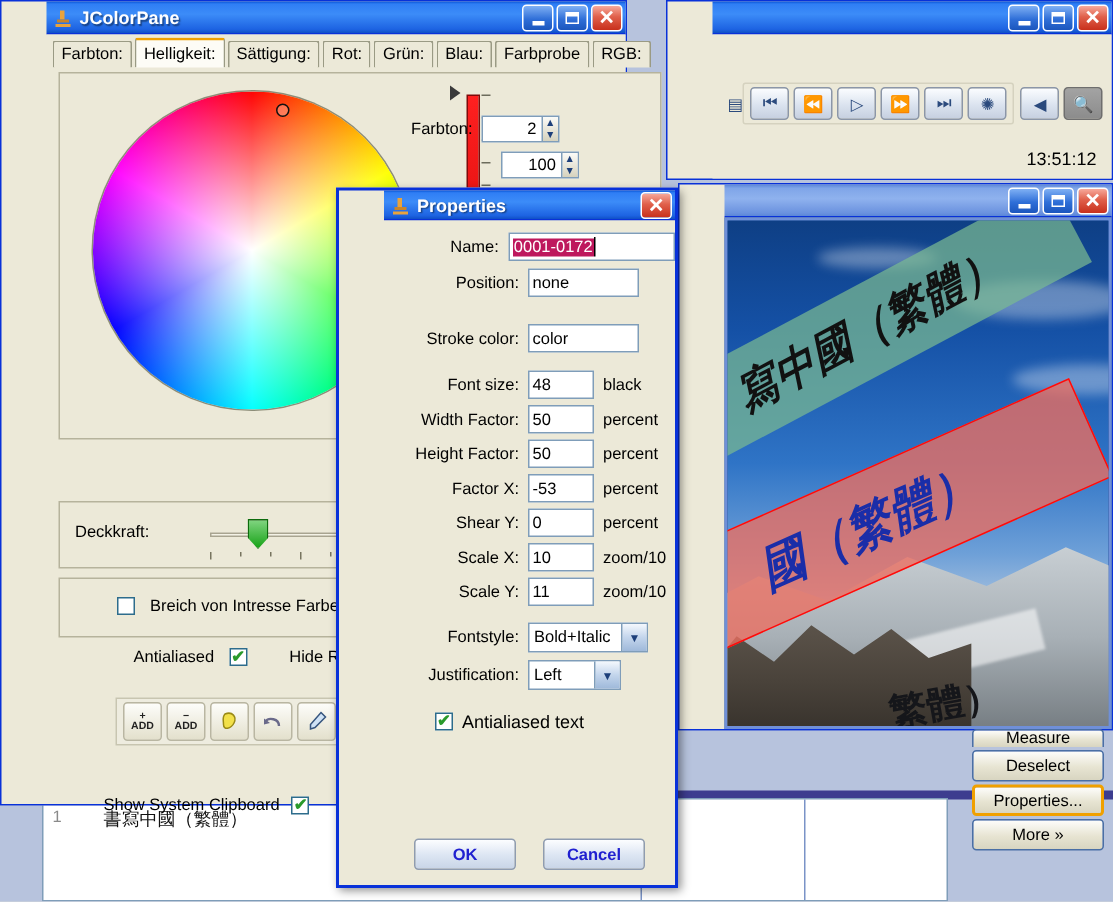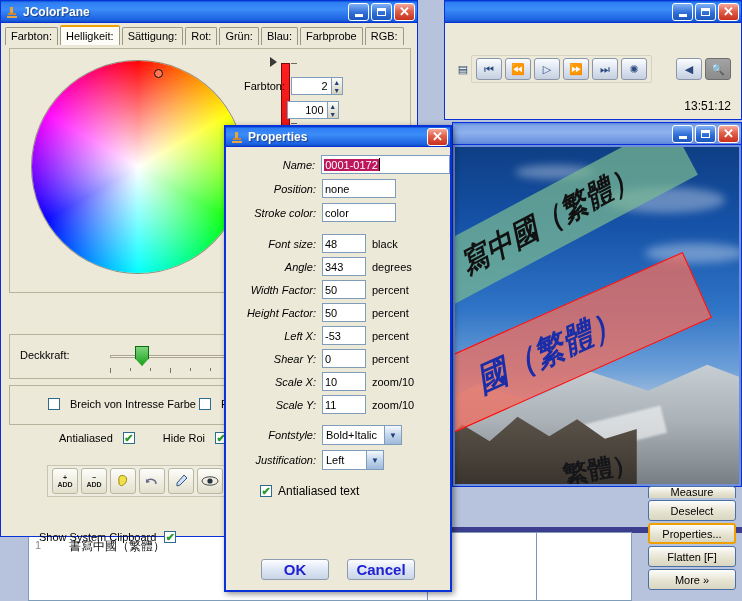--- a/index.html
+++ b/index.html
@@ -7,21 +7,21 @@
     margin: 0; padding: 0;
     width: 742px; height: 601px;
     overflow: hidden;
     font-family: "Liberation Sans", sans-serif;
     font-size: 11px;
     background: #b7c3dd;
   }
   #root { position: relative; width: 742px; height: 601px; }
 
   
-  .win { position: absolute; background: #ece9d8; border: 1px solid #0831d9; }
+  .win { position: absolute; background: #ece9d8; border: 1px solid #0831d9; padding-left: 30px; }
   .titlebar {
     height: 22px;
     background: linear-gradient(to bottom,#0a56d6 0%,#2f7ef5 8%,#3c8cf8 40%,#1d63e2 88%,#0f4fc6 100%);
     display: flex; align-items: center; padding: 0 2px 0 4px;
     color: #fff; font-weight: bold; font-size: 12px;
     border-bottom: 1px solid #0831d9;
   }
   .titlebar.inactive {
     background: linear-gradient(to bottom,#5a86d8 0%,#7fa5e8 12%,#8fb2ee 45%,#6b92df 90%,#5a86d8 100%);
   }
@@ -143,33 +143,33 @@
   #listwin .col { border-right: 1px solid #7a93c7; position: relative; }
   #rowindex { position: absolute; left: 6px; top: 6px; color: #8a8a8a; font-size: 11px; }
   #rowtext { position: absolute; left: 40px; top: 5px; font-size: 12px; font-family: "DejaVu Sans", sans-serif; color: #111; }
   #bgstrip { position: absolute; left: 0; top: 527px; width: 742px; height: 6px; background: #3d3d8f; }
 
   
   #propdlg { left: 224px; top: 125px; width: 228px; height: 467px; border: 2px solid #0831d9; box-shadow: 2px 2px 6px rgba(0,0,0,.45); }
   #propdlg .titlebar { height: 20px; }
   #propdlg .body { height: calc(100% - 20px); background: #ece9d8; position: relative; padding-top: 8px; }
   .frow { display: flex; align-items: center; margin-bottom: 4px; }
-  .frow .lab { width: 96px; text-align: right; padding-right: 6px; font-size: 11px; color: #000; font-style: italic; }
+  .frow .lab { width: 96px; text-align: right; padding-right: 6px; font-size: 11px; color: #000; }
   .tfield { height: 19px; border: 1px solid #7f9db9; background: #fff; display: flex; align-items: center; padding: 0 2px; font-size: 11px; }
   .selected-text { background: #be185d; color: #fff; padding: 0 1px; }
   .caret-bar { display: inline-block; width: 1px; height: 13px; background: #000; vertical-align: middle; }
   .combo { height: 20px; border: 1px solid #7f9db9; background: #fff; display: flex; align-items: center; padding-left: 3px; font-size: 11px; justify-content: space-between; }
   .combo .arrow { width: 17px; height: 18px; background: linear-gradient(to bottom,#f4f8fd,#c3d5ec 50%,#9fb9da);
     border-left: 1px solid #7f9db9; display: flex; align-items: center; justify-content: center; color: #1d3f7a; font-size: 8px; }
   .unit { font-size: 11px; padding-left: 6px; color: #000; }
   #ataa { display: flex; align-items: center; gap: 6px; margin: 14px 0 0 34px; font-size: 12px; }
   #dlg-buttons { position: absolute; bottom: 10px; left: 0; width: 100%; display: flex; justify-content: center; gap: 18px; }
   .dbtn { width: 68px; height: 21px; border: 1px solid #8f9cb0; border-radius: 3px;
     background: linear-gradient(to bottom,#fcfdff,#dde6f3 52%,#c9d5e7);
-    display: flex; align-items: center; justify-content: center; font-size: 15px; color: #2020d0; font-weight: bold; }
+    display: flex; align-items: center; justify-content: center; font-size: 11px; color: #2020d0; font-weight: bold; }
 </style>
 </head>
 <body>
 
 <div id="root">
 
   <div id="bgstrip"></div>
   <div id="listwin">
     <div class="col" style="width:400px">
       <div id="rowindex">1</div>
@@ -255,23 +255,20 @@
 
   <div id="sidebtns">
     <div class="sbtn clipped">
         <span>Measure</span>
       </div>
     <div class="sbtn">
         <span>Deselect</span>
       </div>
     <div class="sbtn focused">
         <span>Properties...</span>
-      </div>
-    <div class="sbtn">
-        <span>Flatten [F]</span>
       </div>
     <div class="sbtn">
         <span>More »</span>
       </div>
   </div>
 
   <div class="win" id="colorpane">
     <div class="titlebar">
       <span class="tb-icon">
         <svg width="14" height="14" viewBox="0 0 14 14">
@@ -333,21 +330,21 @@
         <div class="spin-row" style="left:215px;top:28px">
           <span class="spin-label" style="width:60px">Farbton:</span>
           <span class="spin">
             <input readonly="" value="2" style="">
             <span class="arrows">
                 <span>▲</span>
                 <span>▼</span>
               </span>
           </span>
         </div>
-        <div class="spin-row" style="left:211px;top:52px">
+        <div class="spin-row" style="left:228px;top:52px">
           <span class="spin-label" style="width:60px"></span>
           <span class="spin">
             <input readonly="" value="100" style="">
             <span class="arrows">
                 <span>▲</span>
                 <span>▼</span>
               </span>
           </span>
         </div>
       </div>
@@ -464,61 +461,54 @@
         </span>
       </div>
 
       <div class="frow" style="margin-top:5px">
         <span class="lab">Position:</span>
         <span class="tfield" style="width:74px">
           <span>none</span>
         </span>
       </div>
 
-      <div class="frow" style="margin-top:5px">
+      <div class="frow" style="margin-top:18px">
         <span class="lab">Stroke color:</span>
         <span class="tfield" style="width:74px">
           <span>color</span>
         </span>
       </div>
 
       <div class="frow" style="margin-top:12px">
         <span class="lab">Font size:</span>
         <span class="tfield" style="width:44px">
           <span>48</span>
         </span>
         <span class="unit">black</span>
       </div>
 
-      <div class="frow">
-        <span class="lab">Angle:</span>
-        <span class="tfield" style="width:44px">
-          <span>343</span>
-        </span>
-        <span class="unit">degrees</span>
-      </div>
 
       <div class="frow">
         <span class="lab">Width Factor:</span>
         <span class="tfield" style="width:44px">
           <span>50</span>
         </span>
         <span class="unit">percent</span>
       </div>
 
       <div class="frow">
         <span class="lab">Height Factor:</span>
         <span class="tfield" style="width:44px">
           <span>50</span>
         </span>
         <span class="unit">percent</span>
       </div>
 
       <div class="frow">
-        <span class="lab">Left X:</span>
+        <span class="lab">Factor X:</span>
         <span class="tfield" style="width:44px">
           <span>-53</span>
         </span>
         <span class="unit">percent</span>
       </div>
 
       <div class="frow">
         <span class="lab">Shear Y:</span>
         <span class="tfield" style="width:44px">
           <span>0</span>

